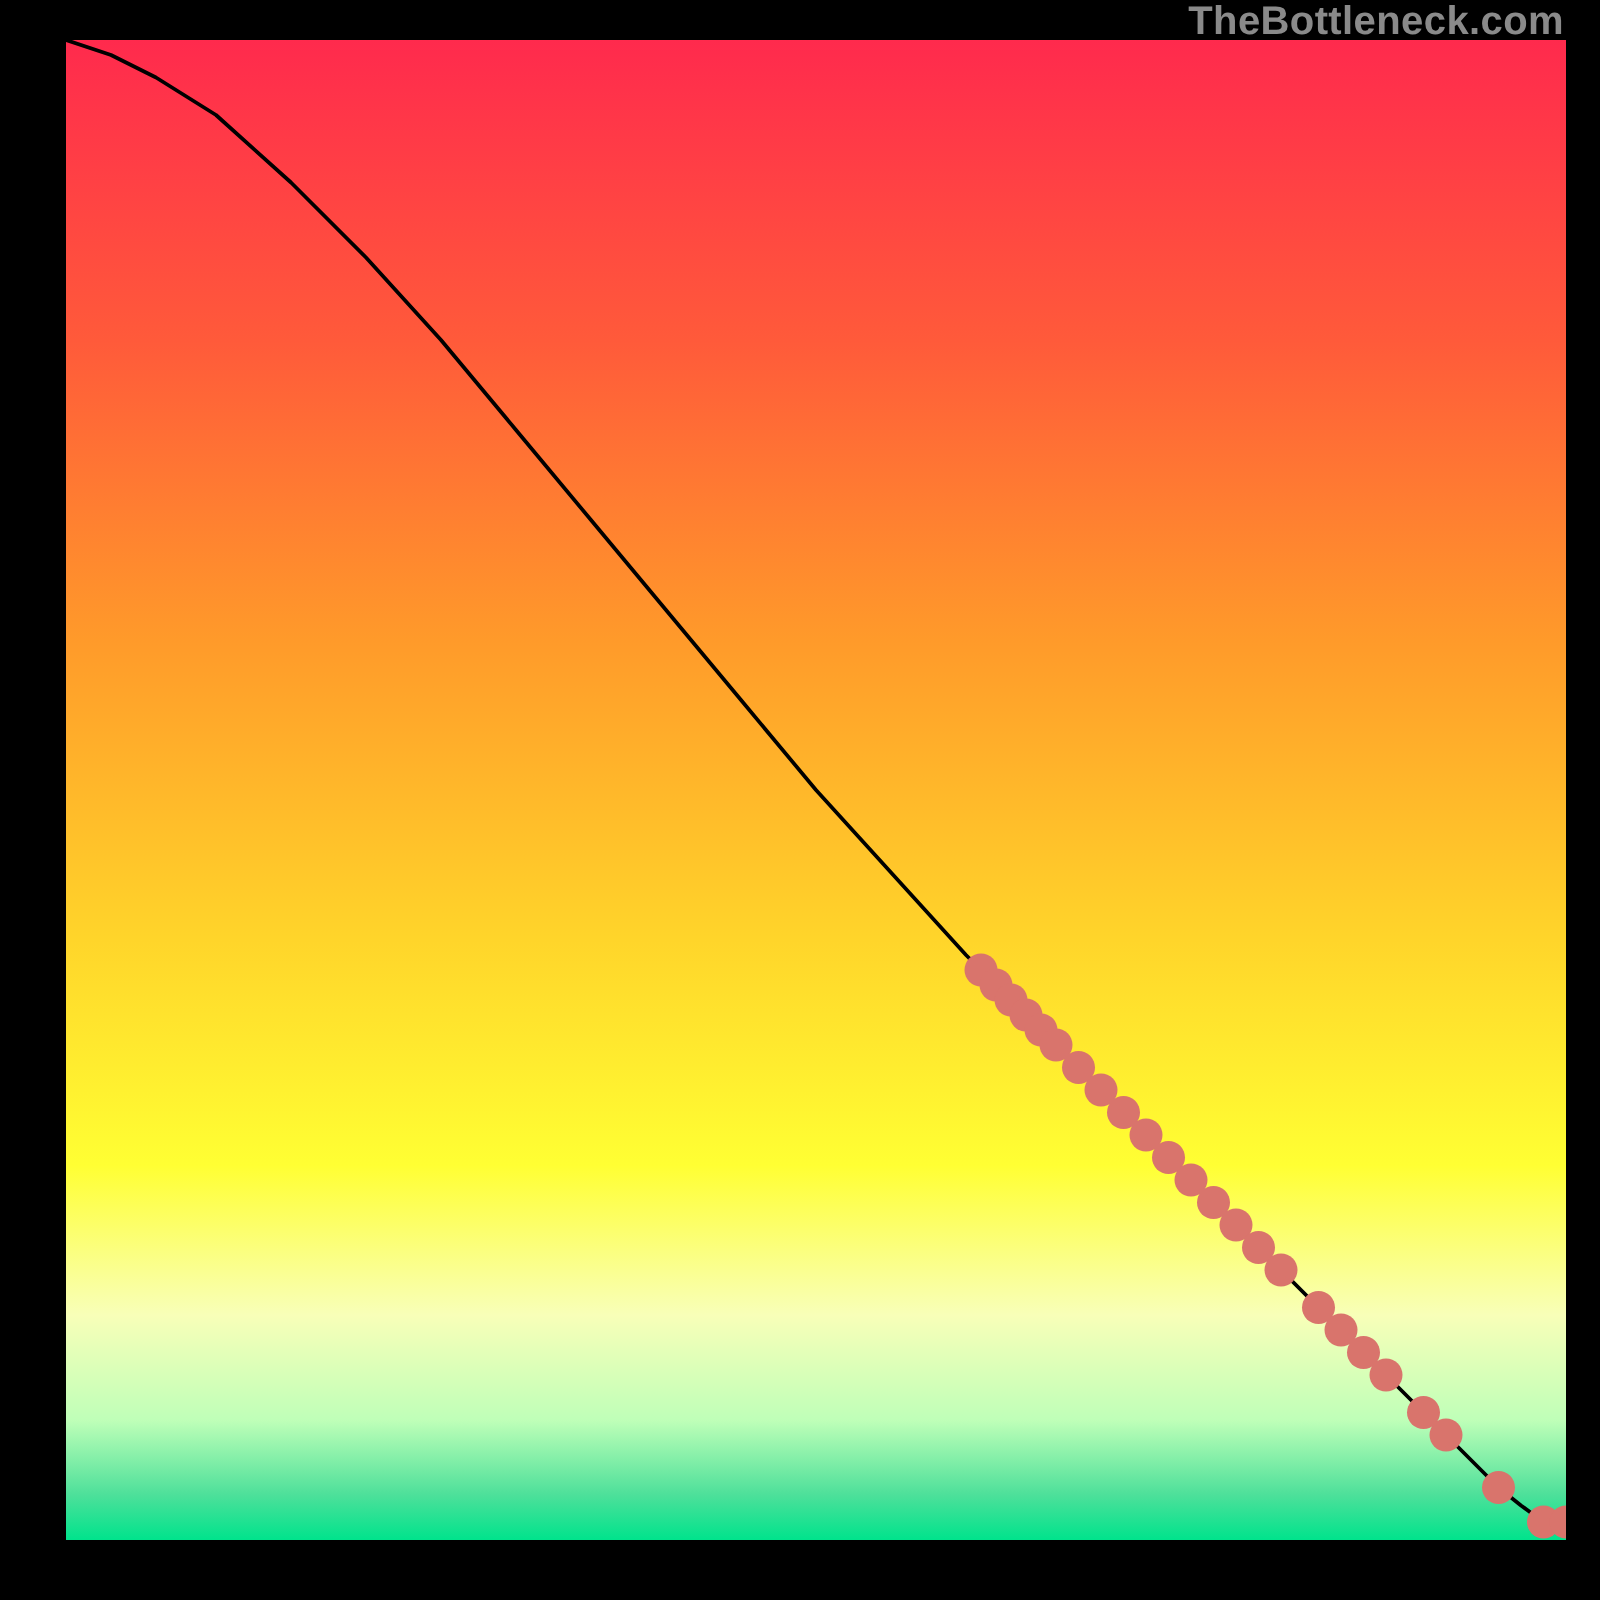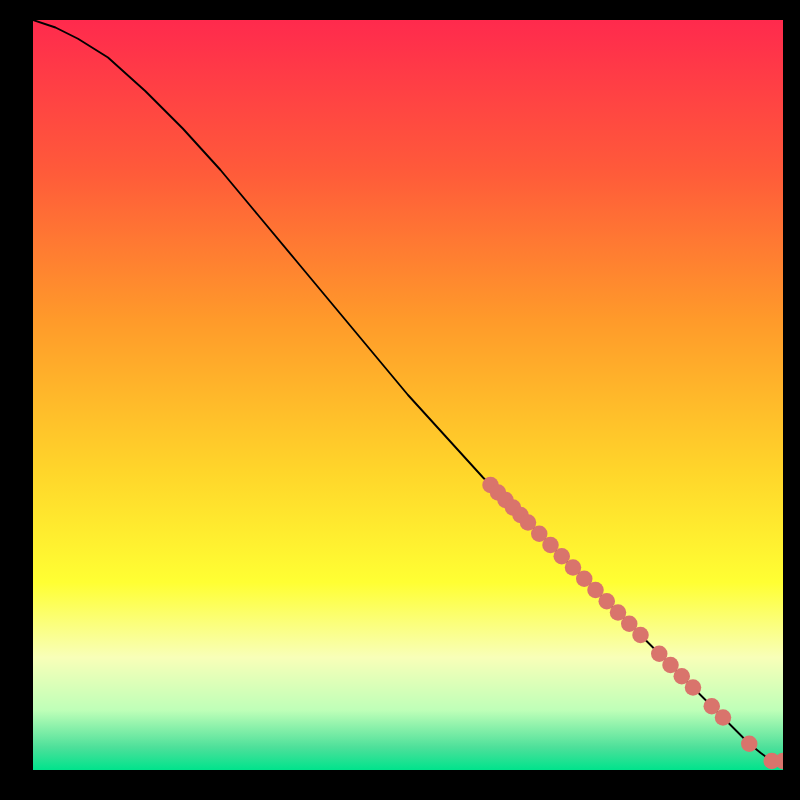--- a/index.html
+++ b/index.html
@@ -85,13 +85,14 @@
           <circle cx="86.500" cy="87.500" r="1.1" fill="#d9746c"></circle>
           <circle cx="88.000" cy="89.000" r="1.1" fill="#d9746c"></circle>
           <circle cx="90.500" cy="91.500" r="1.1" fill="#d9746c"></circle>
           <circle cx="92.000" cy="93.000" r="1.1" fill="#d9746c"></circle>
           <circle cx="95.500" cy="96.500" r="1.1" fill="#d9746c"></circle>
           <circle cx="98.500" cy="98.800" r="1.1" fill="#d9746c"></circle>
           <circle cx="100.000" cy="98.800" r="1.1" fill="#d9746c"></circle>
         </g>
     </svg>
   </div>
+  <div class="watermark">TheBottleneck.com</div>
 </div>
 
 </body></html>

